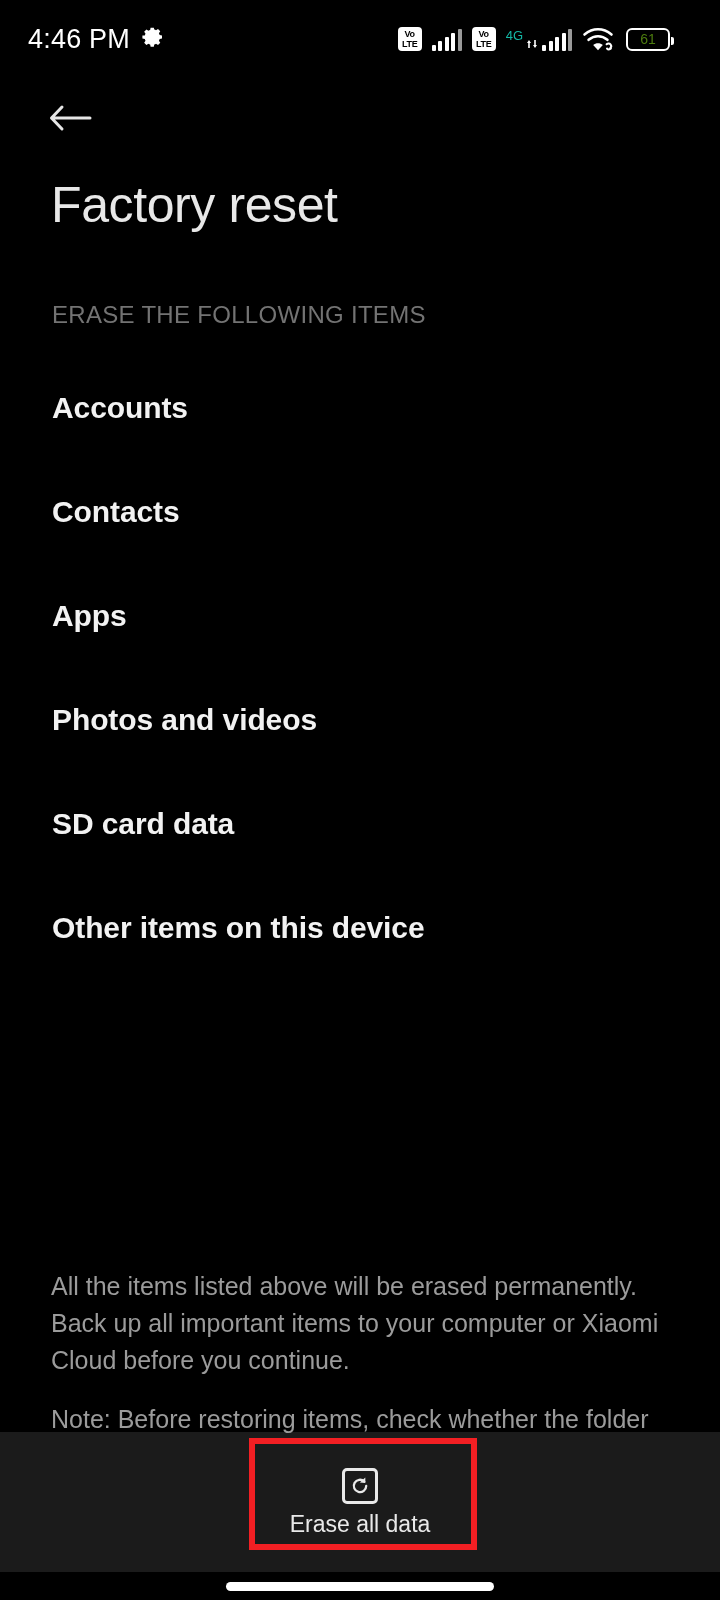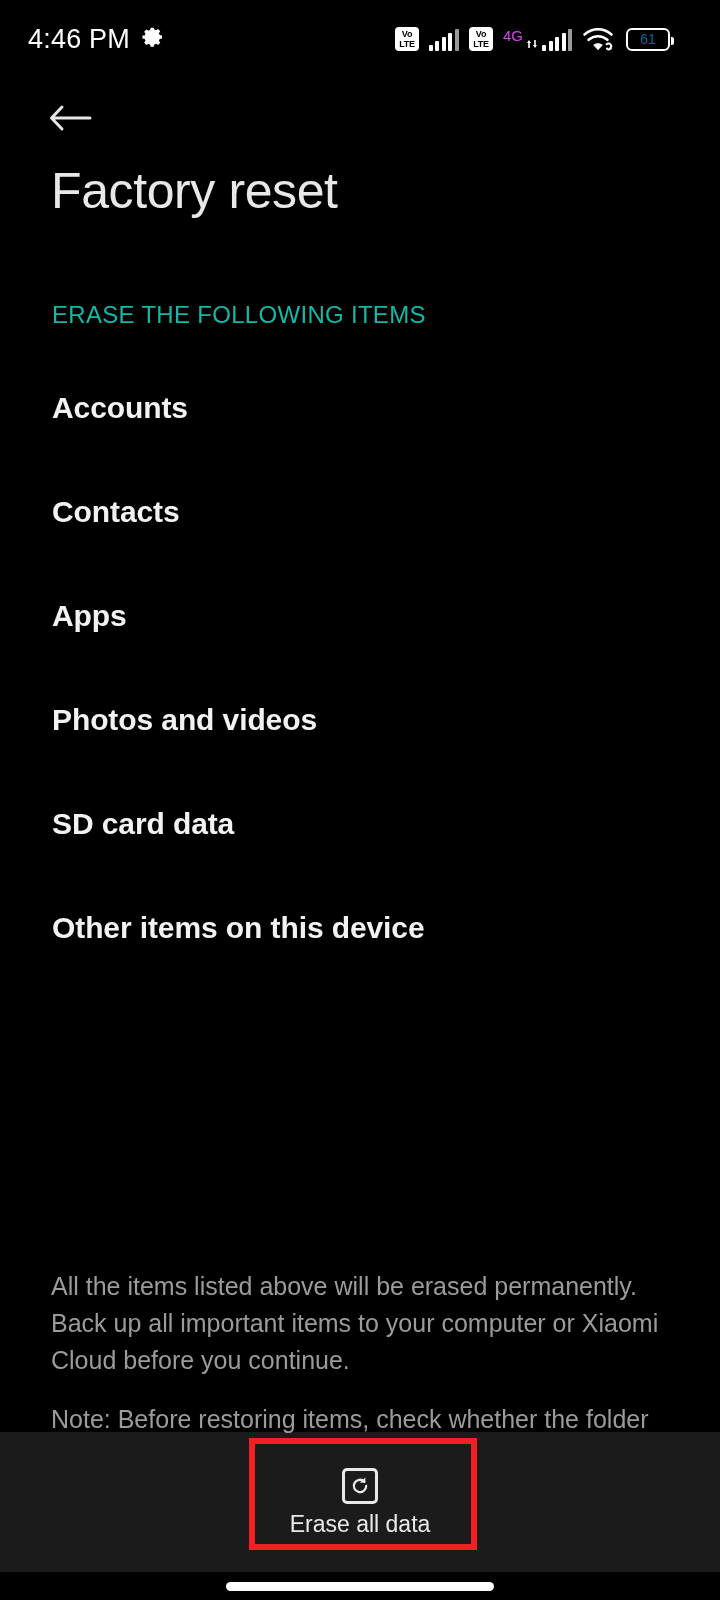--- a/index.html
+++ b/index.html
@@ -75,22 +75,22 @@
     border-radius: 1px;
   }
   .sig i.dim { background: #9a9a9a; }
   .sig i:nth-child(1) { height: 6px; }
   .sig i:nth-child(2) { height: 10px; }
   .sig i:nth-child(3) { height: 14px; }
   .sig i:nth-child(4) { height: 18px; }
   .sig i:nth-child(5) { height: 22px; }
   .net-group { display: flex; align-items: flex-end; gap: 3px; }
   .net-label {
-    color: #d946ef;
-    font-size: 15px;
+    color: #14b8a6;
+    font-size: 13px;
     line-height: 15px;
     margin-bottom: 8px;
     font-weight: 400;
   }
   .arrows {
     display: flex; align-items: flex-end; gap: 1px;
     margin-bottom: 1px; margin-right: 1px;
   }
   .wifi-wrap { position: relative; width: 34px; height: 26px; }
   .battery {
@@ -104,52 +104,52 @@
   }
   .battery::after {
     content: "";
     position: absolute;
     right: -6px; top: 7px;
     width: 3px; height: 8px;
     background: #ffffff;
     border-radius: 0 2px 2px 0;
   }
   .battery span {
-    color: #0369a1;
+    color: #4d7c0f;
     font-size: 14px;
     font-weight: 500;
     line-height: 1;
   }
 
   
   #back-button {
     position: absolute;
     top: 92px; left: 40px;
     width: 62px; height: 56px;
     display: flex;
     align-items: center;
     justify-content: center;
   }
 
   
   #page-title {
     position: absolute;
-    top: 161px; left: 51px;
+    top: 175px; left: 51px;
     color: #e8e8e8;
     font-size: 50px;
     font-weight: 300;
     letter-spacing: -0.4px;
     line-height: 1.2;
   }
 
   
   #section-label {
     position: absolute;
     top: 301px; left: 52px;
-    color: #14b8a6;
+    color: #737373;
     font-size: 24px;
     font-weight: 400;
     letter-spacing: 0.3px;
   }
 
   
   #erase-list {
     position: absolute;
     top: 356px; left: 0;
     width: 592px;

